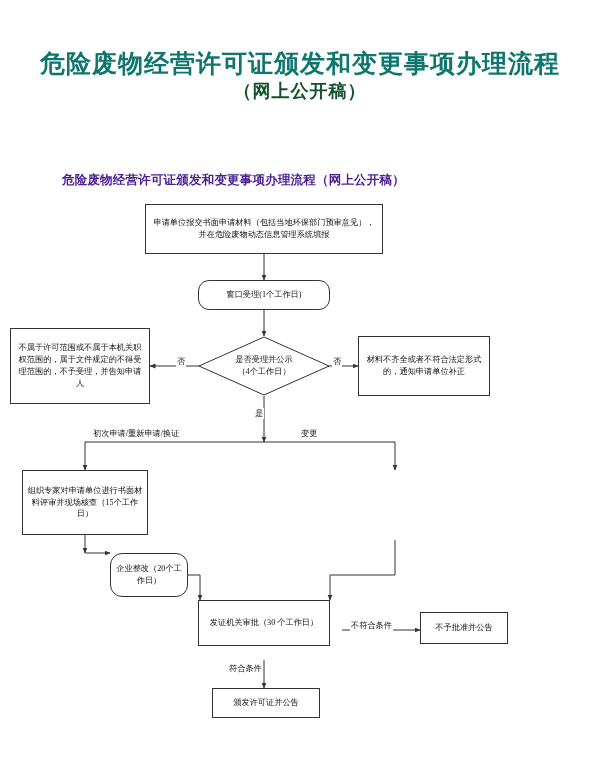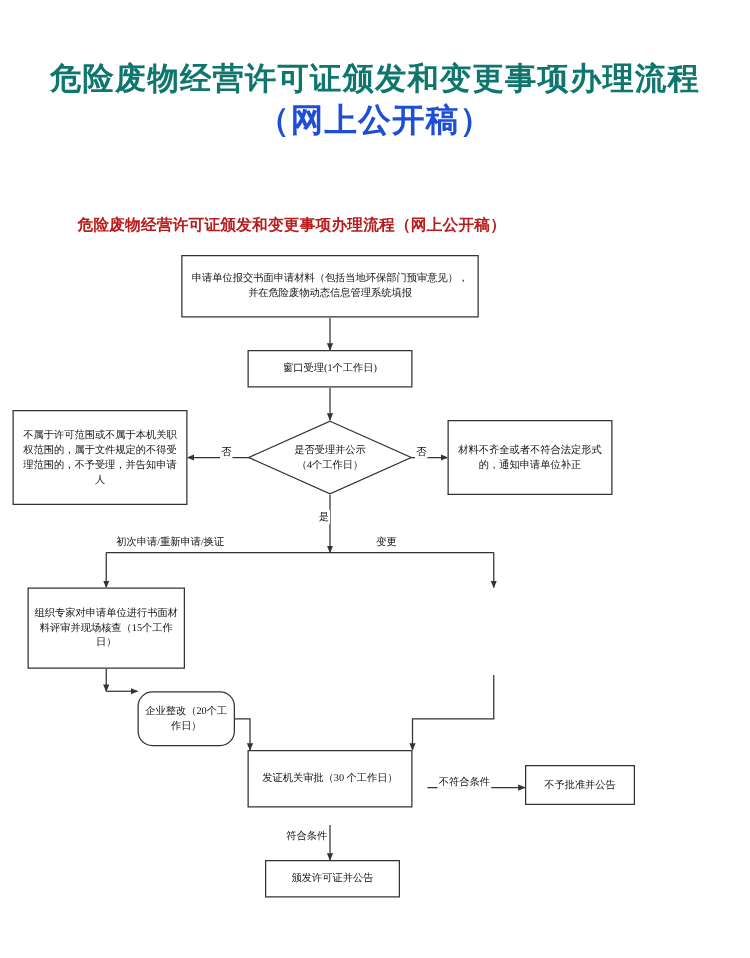--- a/index.html
+++ b/index.html
@@ -27,43 +27,43 @@
   .title-line1 {
     font-family: "Liberation Serif", serif;
     font-size: 25px;
     font-weight: bold;
     letter-spacing: 1px;
     color: #0f766e;
     line-height: 1.25;
   }
   .title-line2 {
     font-family: "Liberation Serif", serif;
-    font-size: 26px;
+    font-size: 18px;
     font-weight: bold;
     letter-spacing: 1px;
-    color: #1d4ed8;
+    color: #14532d;
     line-height: 1.35;
   }
 
   
   .diagram {
     position: absolute;
     top: 160px;
     left: 0;
     width: 600px;
     height: 600px;
   }
   .chart-heading {
     position: absolute;
     top: 12px;
     left: 62px;
     font-family: "Liberation Serif", serif;
     font-size: 12.5px;
     font-weight: bold;
-    color: #b91c1c;
+    color: #4c1d95;
     letter-spacing: 0.2px;
     white-space: nowrap;
   }
 
   .node {
     position: absolute;
     border: 1px solid #333;
     background: #fff;
     box-sizing: border-box;
     display: flex;
@@ -165,21 +165,21 @@
     <g stroke="#333" stroke-width="1" fill="none">
       <path d="M85,282 L395,282"></path>
       <path d="M264,282 L264,282"></path>
     </g>
   </svg>
 
   <div class="node" style="left:145px; top:44px; width:238px; height:50px;">
     <span>申请单位报交书面申请材料（包括当地环保部门预审意见），并在危险废物动态信息管理系统填报</span>
   </div>
 
-  <div class="node" style="left:198px; top:120px; width:132px; height:30px;">
+  <div class="node" style="left:198px; top:120px; width:132px; height:30px;border-radius:11px;">
     <span>窗口受理(1个工作日)</span>
   </div>
 
   <div class="diamond-wrap" style="left:198px; top:176px; width:132px; height:60px;">
     <svg class="diamond-shape" viewBox="0 0 132 60" preserveAspectRatio="none">
       <polygon points="66,1 131,30 66,59 1,30" fill="#fff" stroke="#333" stroke-width="1"></polygon>
     </svg>
     <div class="diamond-label">
 
       <div>是否受理并公示</div>

